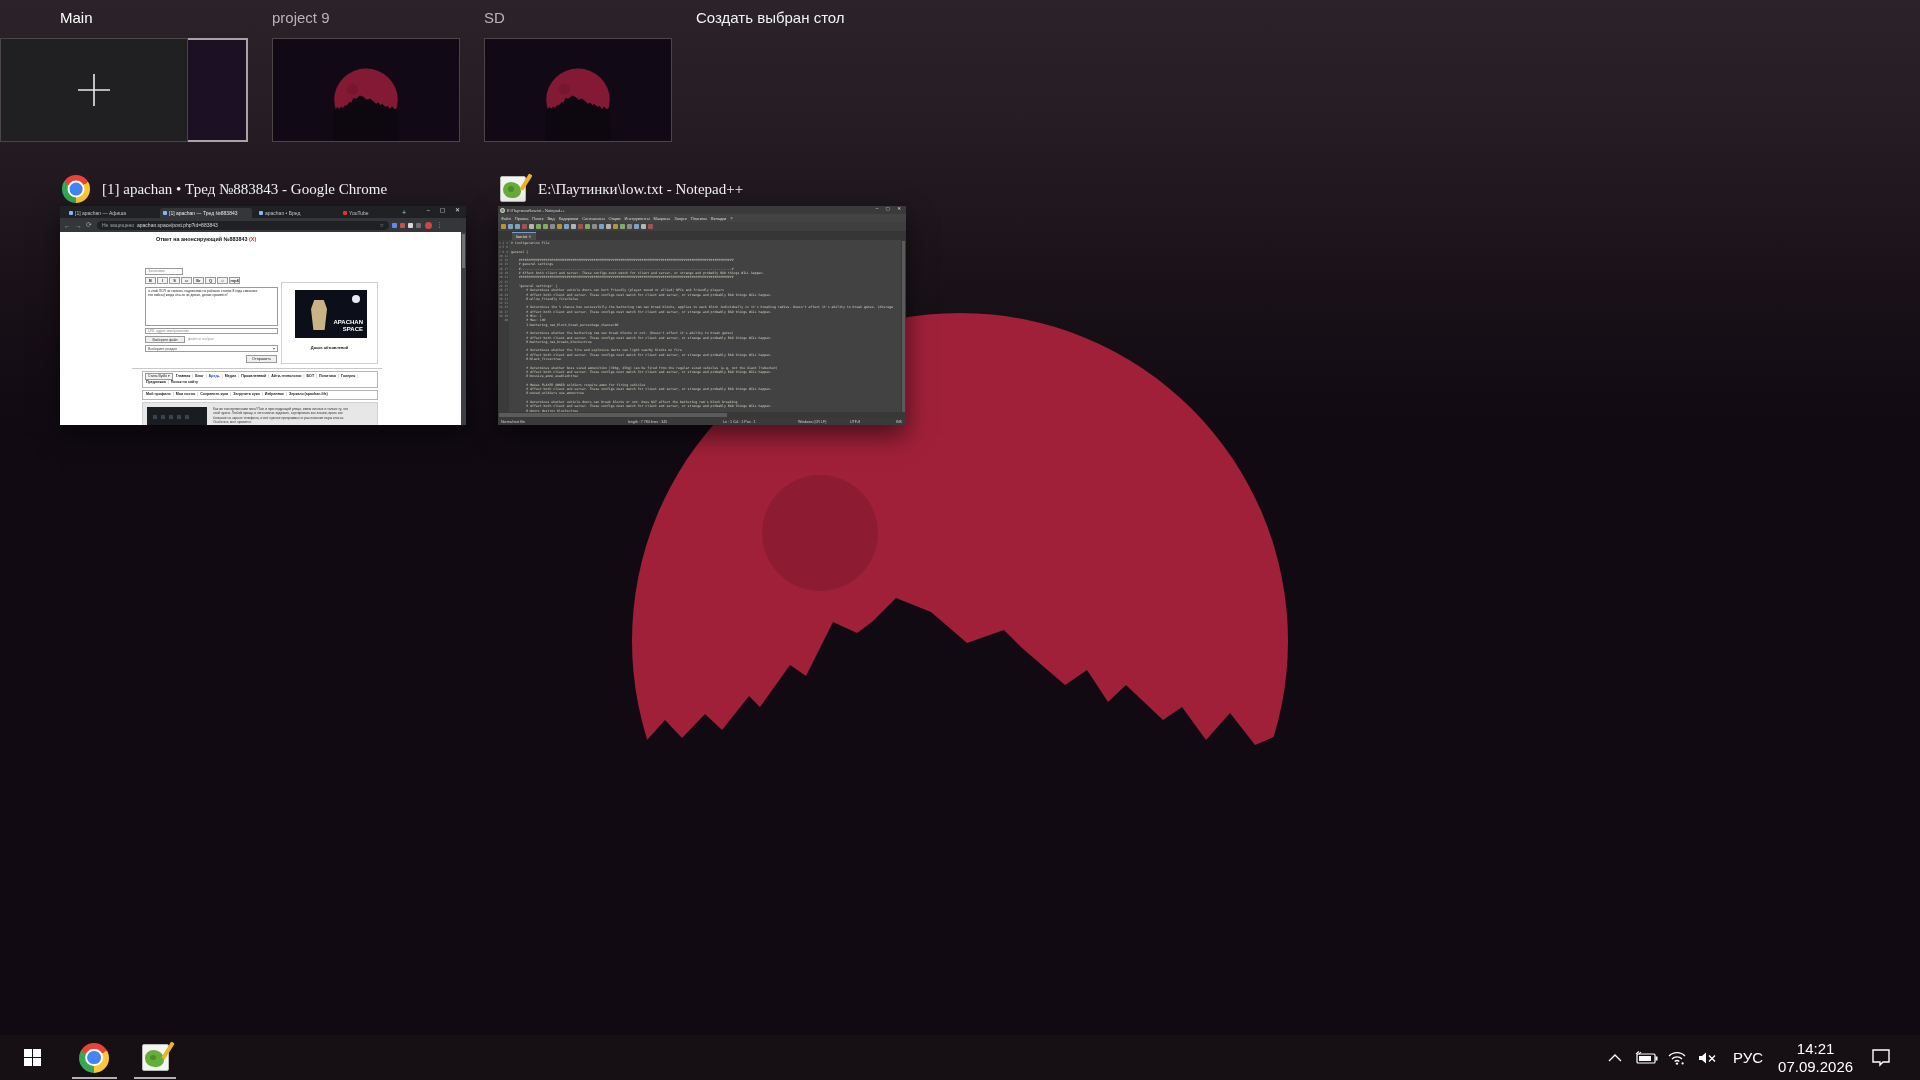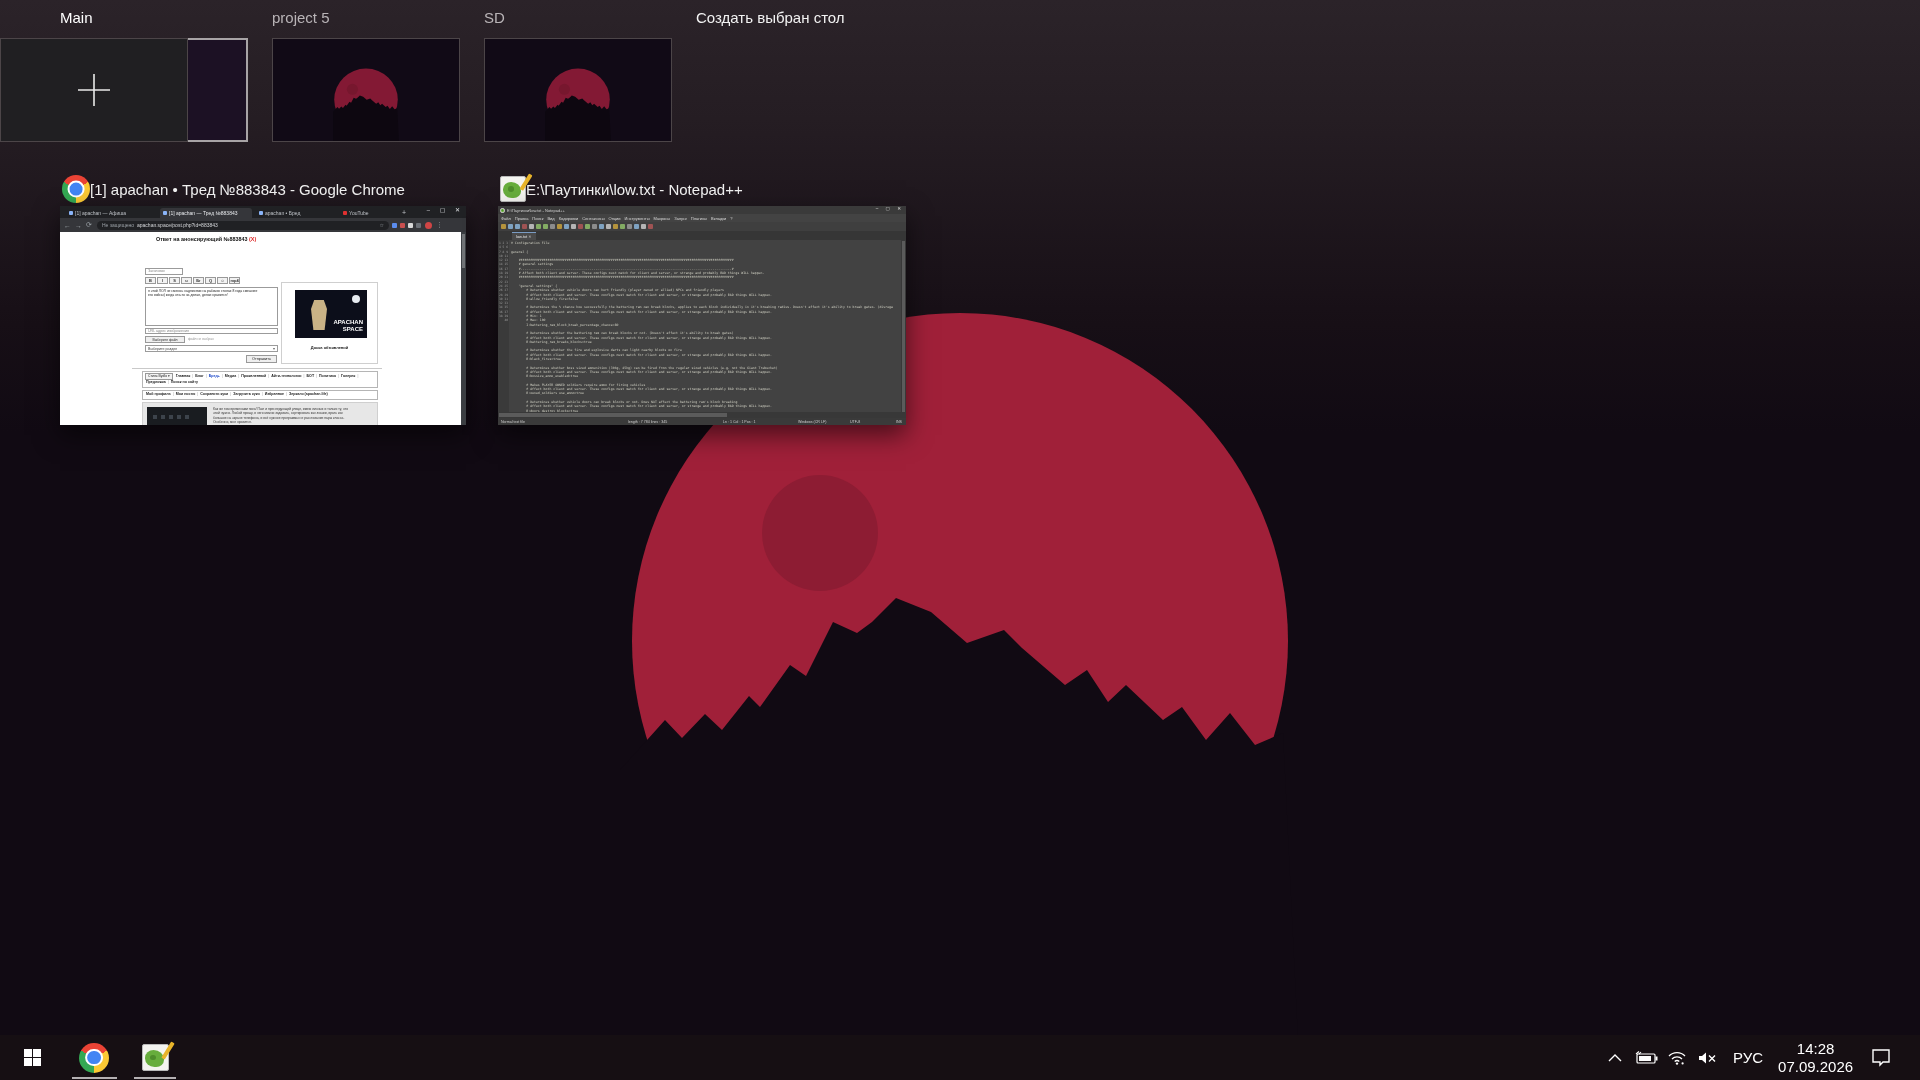--- a/index.html
+++ b/index.html
@@ -19,21 +19,21 @@
   .desk-label.create{color:#f2f2f2;}
   .desk-tile{position:absolute;top:38px;width:188px;height:104px;border:1px solid #4c4548;overflow:hidden;cursor:pointer;}
   .desk-tile.active{border:2px solid #a8a4a6;}
   .desk-tile .mini{position:absolute;inset:0;width:100%;height:100%;
     --wp-bg:#1c1124;--wp-ground:#150c18;--wp-sun:var(--c-sun-bright);--wp-spot:var(--c-spot-bright);}
   .desk-tile .dim{position:absolute;inset:0;background:rgba(4,2,6,.46);}
   .tile-create{position:absolute;top:38px;width:188px;height:104px;background:#201f22;border:1px solid #4c4548;
     display:flex;align-items:center;justify-content:center;cursor:pointer;}
 
   
-  .win-title{position:absolute;top:175px;height:28px;display:flex;align-items:center;color:#f2f2f2;font-size:15px;cursor:pointer;}
+  .win-title{position:absolute;top:175px;height:28px;display:flex;align-items:center;gap:12px;color:#f2f2f2;font-size:15px;cursor:pointer;font-family:Liberation Serif, serif;}
   .thumb{position:absolute;top:206px;box-shadow:0 10px 24px rgba(0,0,0,.55);cursor:pointer;overflow:hidden;}
 
   
   .chrome-ball{position:relative;border-radius:50%;
     background:conic-gradient(from 60deg,#fcc934 0deg 120deg,#34a853 120deg 240deg,#ea4335 240deg 360deg);}
   .chrome-ball::after{content:"";position:absolute;left:50%;top:50%;transform:translate(-50%,-50%);
     width:46%;height:46%;border-radius:50%;background:#4285f4;border:solid #fff;border-width:2px;}
   .cb-28{width:28px;height:28px;}
   .cb-30{width:30px;height:30px;}
 
@@ -142,21 +142,21 @@
         <path fill="var(--wp-ground)" d="M620,1080 L620,770 L639,749 L665,720 L682,738 L705,714 L722,730 L749,696 L760,707 L790,665 L806,676 L833,622 L857,633 L872,622 L896,598 L931,612 L967,643 L1004,630 L1022,648 L1065,685 L1087,670 L1108,702 L1126,685 L1163,720 L1182,707 L1206,740 L1230,713 L1255,745 L1283,733 L1300,1080 Z"></path>
       </symbol>
     </defs>
   </svg>
 
   <svg class="wallpaper">
       <use href="#wp"></use>
     </svg>
 
   <div class="desk-label active" style="left:60px">Main</div>
-  <div class="desk-label" style="left:272px">project 5</div>
+  <div class="desk-label" style="left:272px">project 9</div>
   <div class="desk-label" style="left:484px">SD</div>
   <div class="desk-label create" style="left:696px">Создать выбран стол</div>
 
   <div class="desk-tile active" style="left:60px">
     <svg class="mini">
         <use href="#wp"></use>
       </svg>
   </div>
   <div class="desk-tile" style="left:272px">
     <svg class="mini">
@@ -477,21 +477,21 @@
         </svg>
       </div>
       <div class="tray-ic" style="width:32px">
         <svg width="20" height="14" viewBox="0 0 20 14">
           <path d="M1 5 H4 L8 1.5 V12.5 L4 9 H1 Z" fill="#fff"></path>
           <path d="M11 4.5 L17 10.5 M17 4.5 L11 10.5" stroke="#fff" stroke-width="1.4"></path>
         </svg>
       </div>
       <div class="lang">РУС</div>
       <div class="clock">
-        <div>14:28</div>
+        <div>14:21</div>
         <div>07.09.2026</div>
       </div>
       <div class="tray-ic" style="width:44px">
         <svg width="20" height="19" viewBox="0 0 20 19">
           <path d="M2 2 H18 V14 H12 L9 17 V14 H2 Z" fill="none" stroke="#fff" stroke-width="1.4"></path>
         </svg>
       </div>
     </div>
   </div>
 </div>

